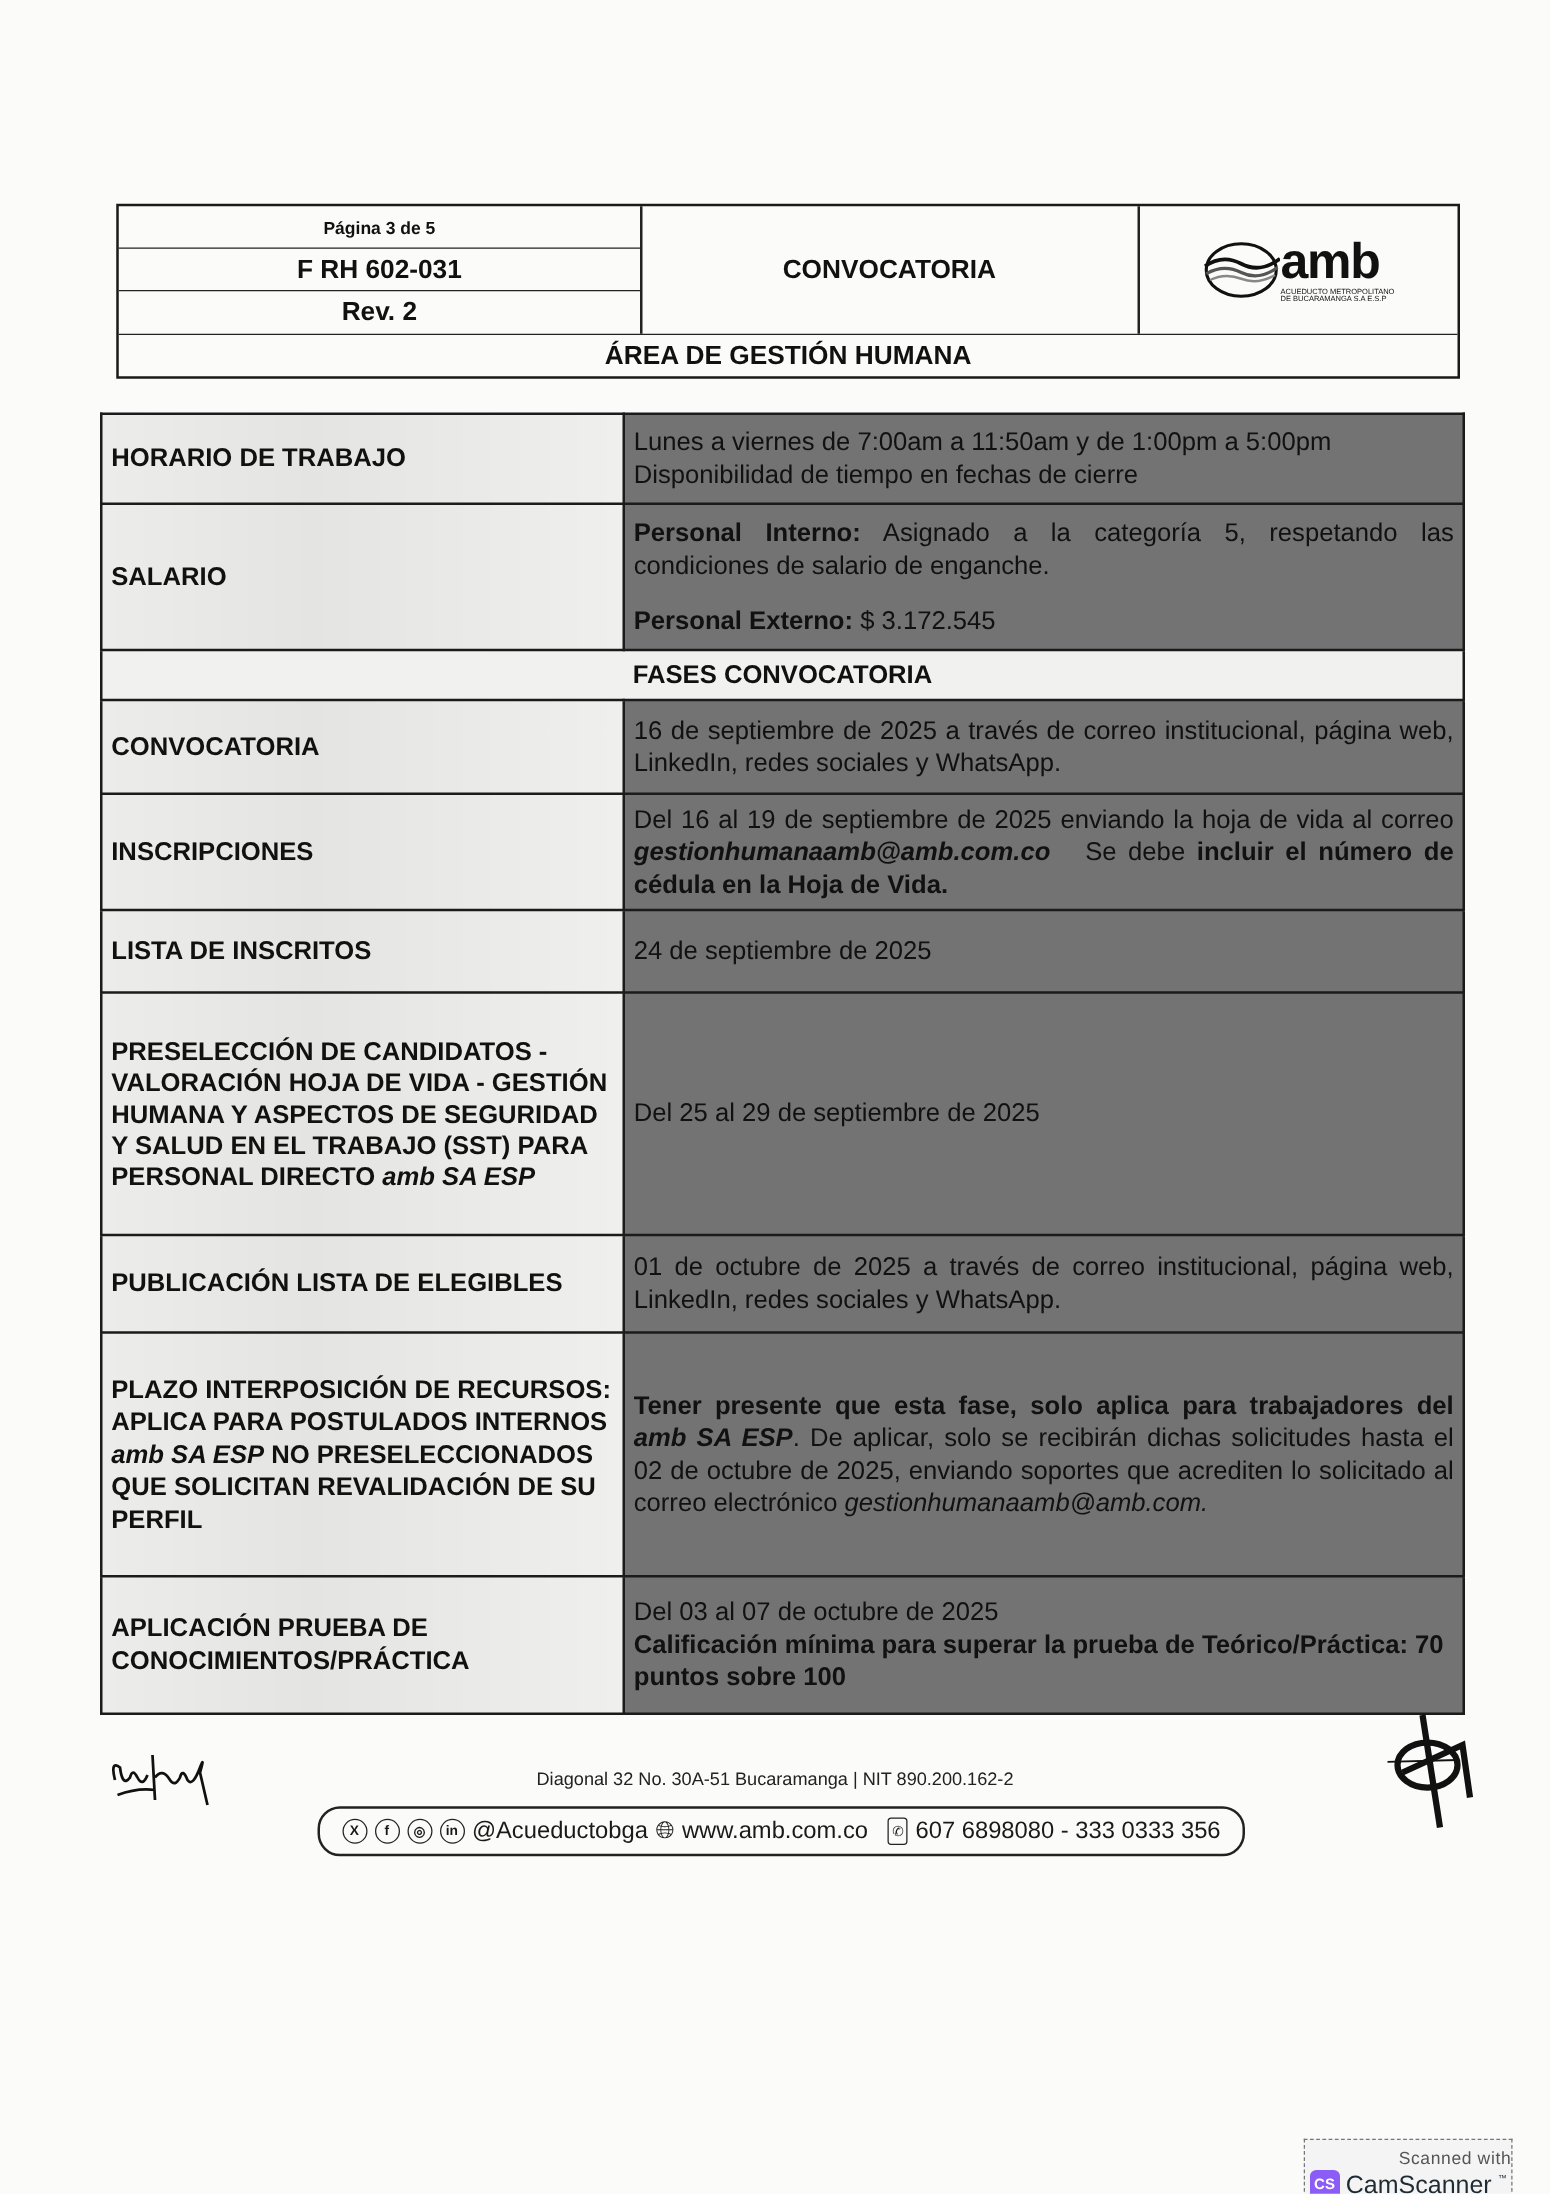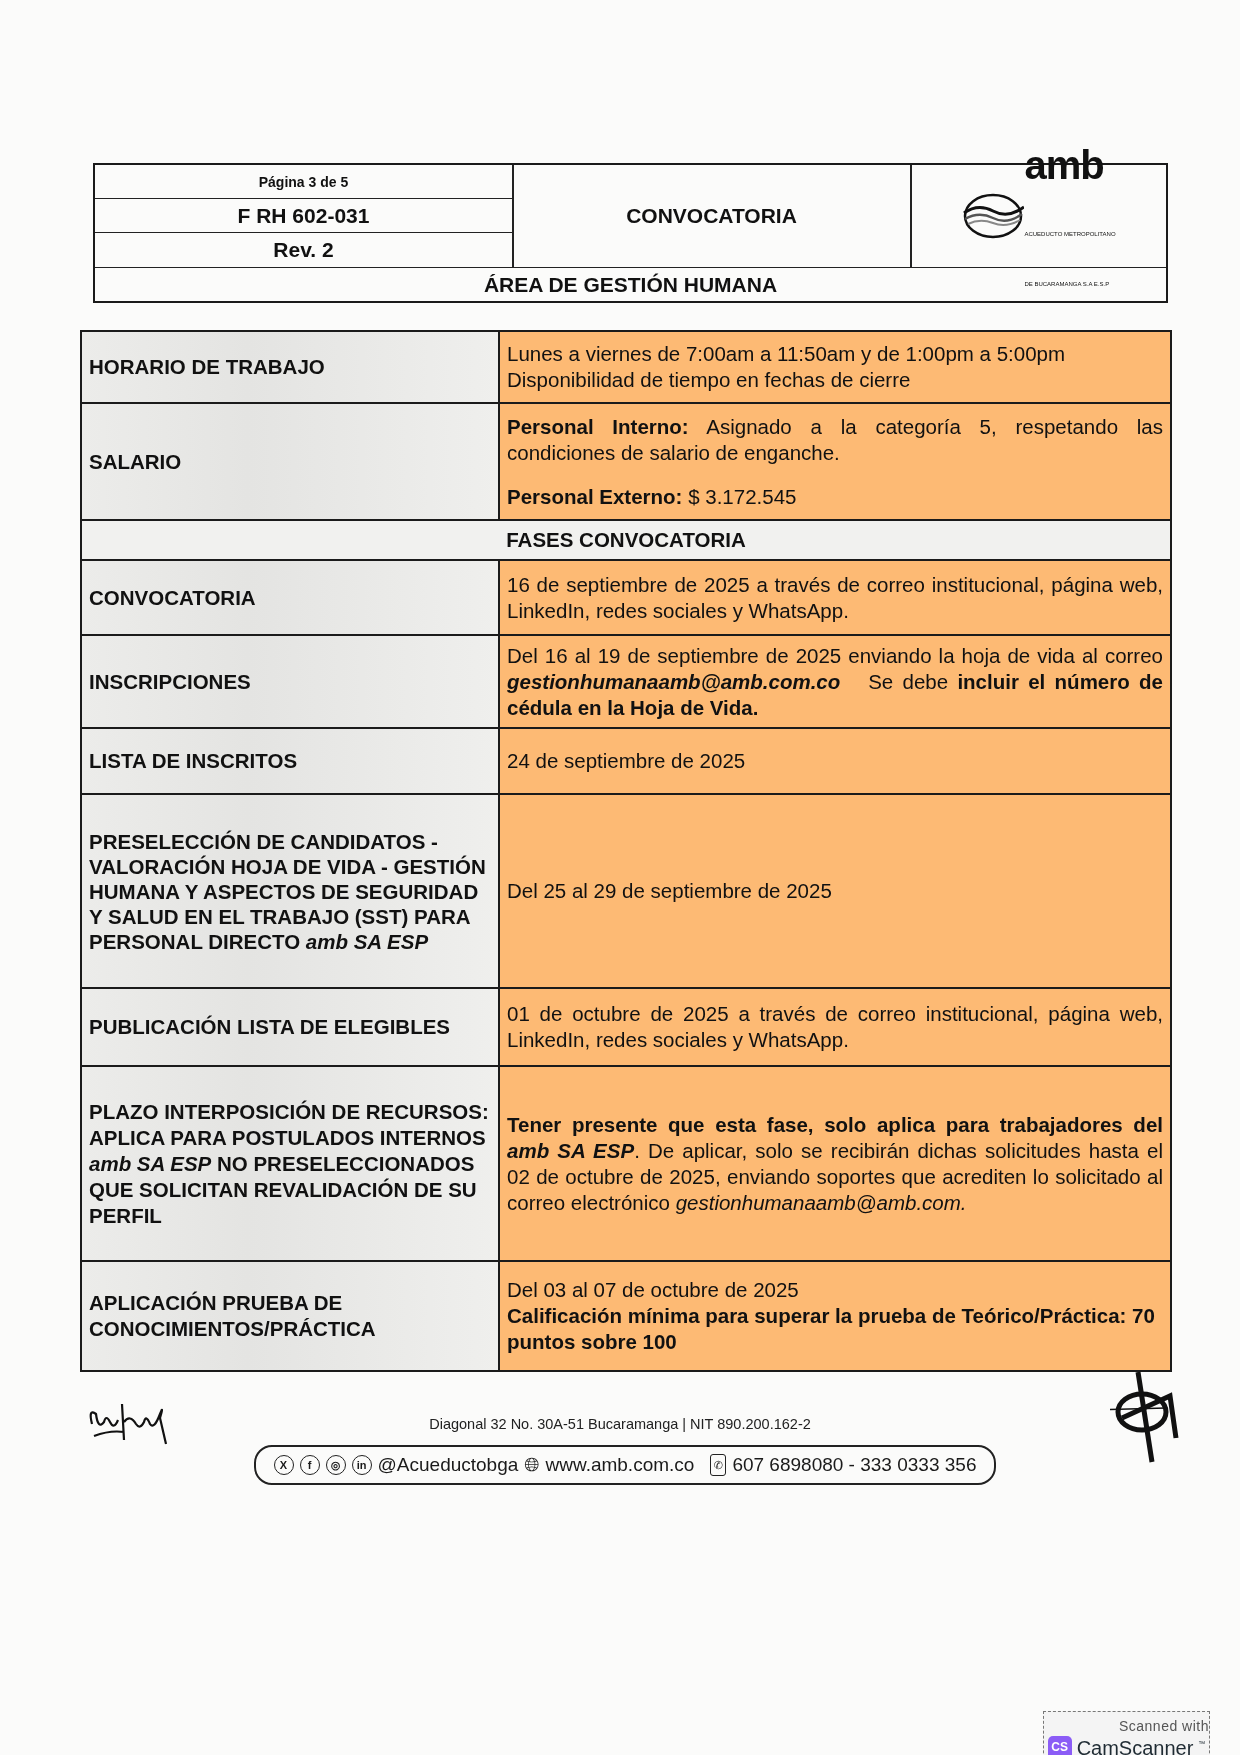--- a/index.html
+++ b/index.html
@@ -30,21 +30,21 @@
     background: transparent;
   }
   .main td {
     border: 2px solid #1b1b1b; vertical-align: middle;
     font-size: 20.5px; line-height: 26px; padding: 4px 7px;
   }
   .main td.lbl {
     width: 402px; font-weight: bold;
     background: linear-gradient(90deg, #ececea, #e4e4e2 40%, #efefed);
   }
-  .main td.val { background: #fdba74; text-align: justify; }
+  .main td.val { background: #737373; text-align: justify; }
   .main td.section {
     text-align: center; font-weight: bold; background: #f1f1ef;
   }
   .b { font-weight: bold; }
   .i { font-style: italic; }
   .footer-addr {
     position:absolute; left:0; width:1240px; top:1416px; text-align:center;
     font-size: 14.5px; color:#222;
   }
   .footer-bar {
@@ -74,21 +74,21 @@
   <div class="vline1"></div>
   <div class="title">CONVOCATORIA</div>
   <div class="vline2"></div>
   <div class="logo">
     <svg width="62" height="50" viewBox="0 0 62 50">
       <ellipse cx="31" cy="25" rx="28" ry="21" fill="none" stroke="#111" stroke-width="2.5"></ellipse>
       <path d="M2 22 Q16 12 31 20 T62 16" fill="none" stroke="#111" stroke-width="3"></path>
       <path d="M3 28 Q17 20 31 27 T60 23" fill="none" stroke="#555" stroke-width="2.5"></path>
       <path d="M6 33 Q18 27 31 32 T58 29" fill="none" stroke="#888" stroke-width="2"></path>
     </svg>
-    <div style="margin-left:0; display:flex; flex-direction:column; line-height:1;gap:44px;">
+    <div style="margin-left:0; display:flex; flex-direction:column; line-height:1;">
       <span style="font-size:40px; font-weight:bold; letter-spacing:-1px;">amb</span>
       <span style="font-size:6px; margin-top:2px;">ACUEDUCTO METROPOLITANO</span>
       <span style="font-size:6px;">DE BUCARAMANGA S.A E.S.P</span>
     </div>
   </div>
   <div class="bottom">ÁREA DE GESTIÓN HUMANA</div>
 </div>
 
 <table class="main">
   <tbody>

